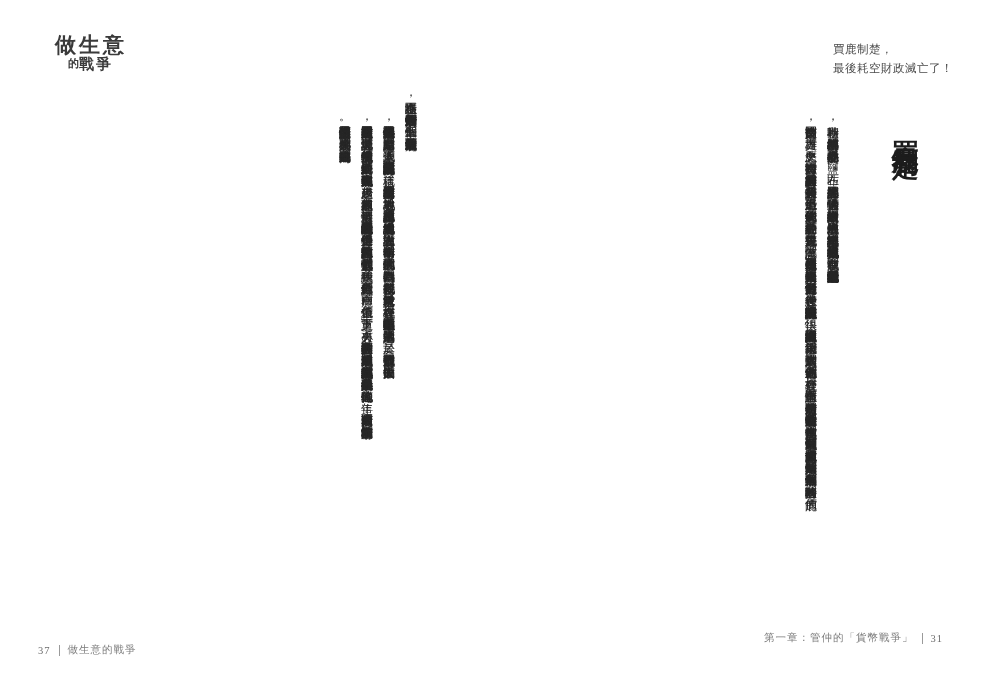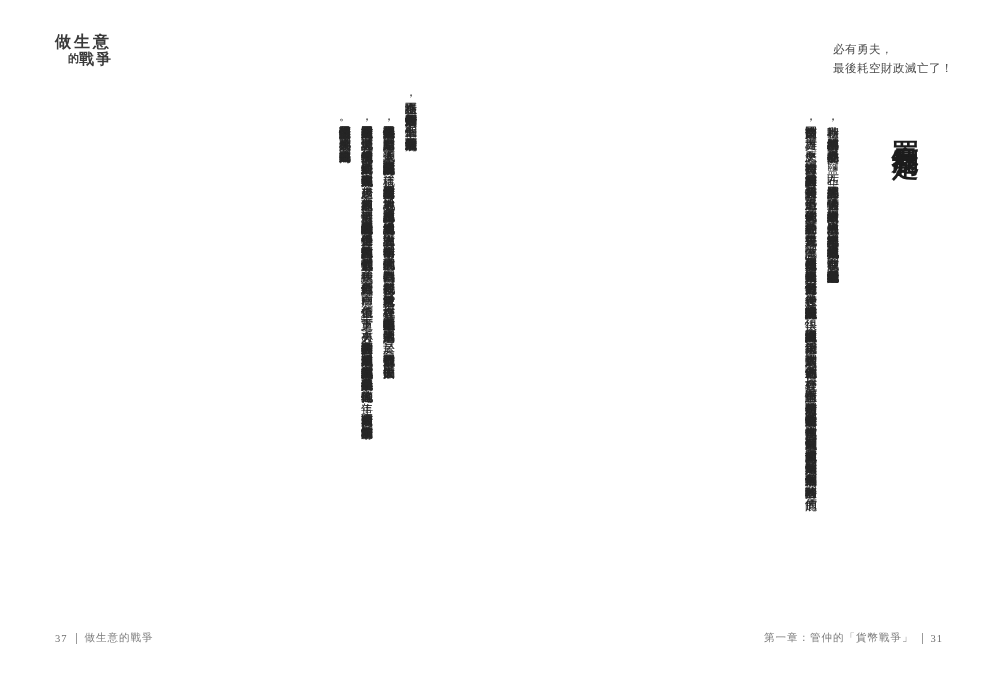--- a/index.html
+++ b/index.html
@@ -8,21 +8,21 @@
     background:#ffffff;
     font-family:"Liberation Serif","DejaVu Serif",serif;
     color:#2b2b2b;
     position:relative;
     overflow:hidden;
   }
   .spread{position:absolute;inset:0;background:#fff;}
 
   
   .logo{position:absolute;left:55px;top:34px;color:#3a3a3a;font-weight:bold;line-height:1.05;}
-  .logo-line1{font-size:16px;letter-spacing:3px;}
+  .logo-line1{font-size:21px;letter-spacing:3px;text-align:center;}
   .logo-line2{padding-left:13px;}
   .logo-de{font-size:11px;vertical-align:2px;}
   .logo-rest{font-size:15px;letter-spacing:2px;}
 
   .tagline{
     position:absolute;left:833px;top:40px;
     font-size:11.5px;color:#4a4a4a;line-height:1.65;letter-spacing:0.5px;
   }
 
   
@@ -44,42 +44,42 @@
   }
   .vpage p{margin:0;text-indent:2em;}
   .vpage p.cont{text-indent:0;}
 
   
   .footer{
     position:absolute;top:631px;
     font-size:10.5px;color:#7c7c7c;letter-spacing:1px;
     display:flex;align-items:center;
   }
-  .footer-left{left:55px;}
+  .footer-left{left:38px;margin-top:12px;}
   .footer-right{right:57px;justify-content:space-between;}
   .vdiv{
     display:inline-block;width:0;height:11px;
     border-left:1px solid #9a9a9a;margin:0 8px;
   }
   .page-num{color:#6e6e6e;}
 </style>
 </head>
 <body>
 
 <div class="spread">
 
   <div class="logo">
     <div class="logo-line1">做生意</div>
     <div class="logo-line2">
       <span class="logo-de">的</span><span class="logo-rest">戰爭</span>
     </div>
   </div>
 
   <div class="tagline">
-    <div>必有勇夫，</div>
+    <div>買鹿制楚，</div>
     <div>最後耗空財政滅亡了！</div>
   </div>
 
   <section class="vpage page-right">
     <h2 class="chapter-title">買鹿制楚</h2>
     <p>春秋時期，各國的經濟結構都很簡單，交易的商品也不外乎糧食、鹽、布匹、金屬等國計民生的必需品。管仲透過哄抬物價，破壞敵對國家經濟平衡，形成單邊的經濟依賴，讓齊國牢牢把握了經濟主動權，他已經很精準地把握住了貿易戰的本質。在買鹿制楚一戰中，我們也能很清晰地看到管仲的這種貿易戰思路。</p>
     <p>楚國位於齊國之南，實力雄厚、歷史悠久，對齊國時有滋擾，嚴重影響了齊桓公的稱霸大計。齊桓公想要發兵震懾，但是「恐力不能過」，硬碰硬未必能佔到便宜，於是在管仲的勸說下，還是決定先打貿易戰。該怎麼做呢，楚王畢竟不像衡山國王那麼短視，如果直接購買民生物資，很可能會引起對方的警惕。管仲在思考之後，建議齊桓公以興建狩獵場為名去楚國重金收購鹿。很快，上百名齊國商人組織了一個大型採購團，用大車拉著銅錢，到楚國去大量購鹿。他們在市面上到處傳言：「齊桓公好鹿，願不惜重金購買！」雖然鹿是楚國所特有的，但當時在楚國並不是什麼罕見動物，楚國人把鹿當作食物，通常兩個銅幣就可以買一頭，但是齊國商人一來就開出了高價，開始是三個銅幣買一頭鹿，半個月後漲到五個銅幣一頭。隨著時間的推移，鹿的價</p>
   </section>
 
   <section class="vpage page-left">

